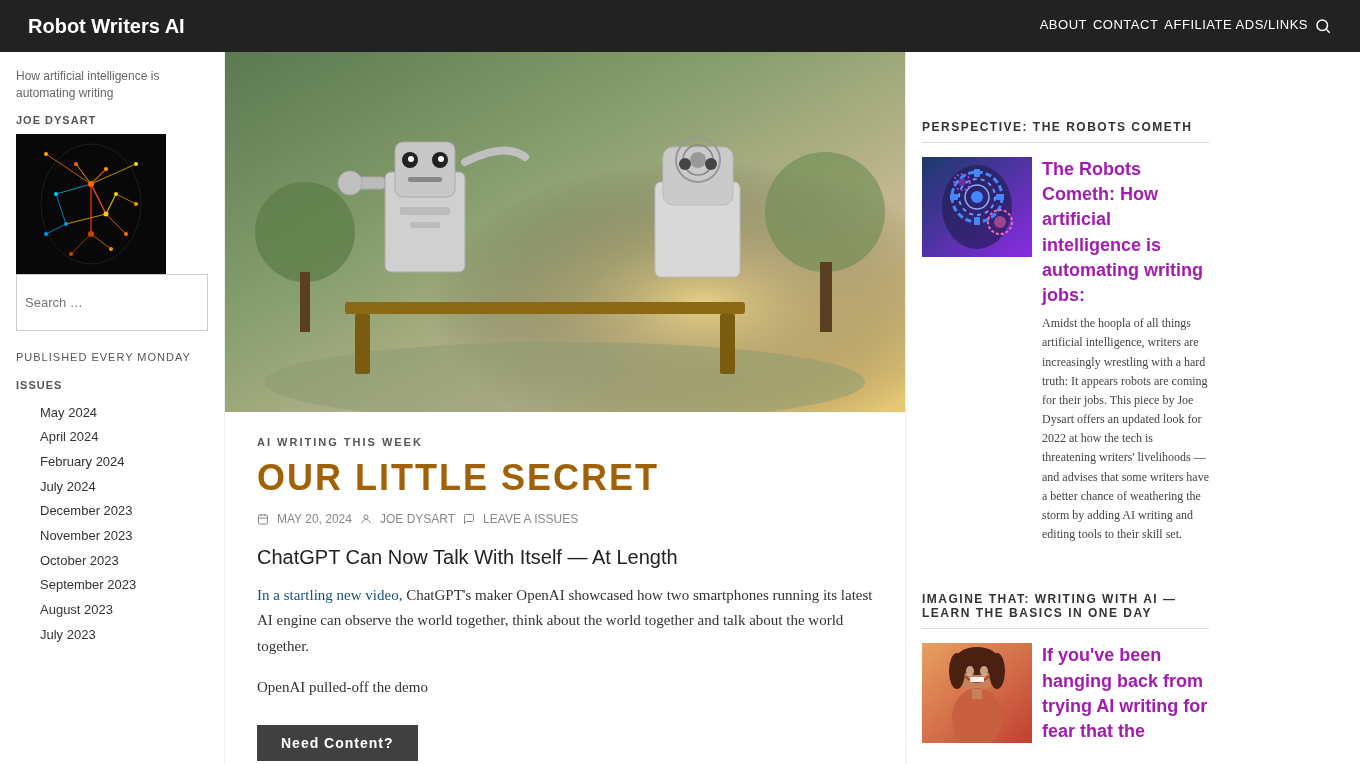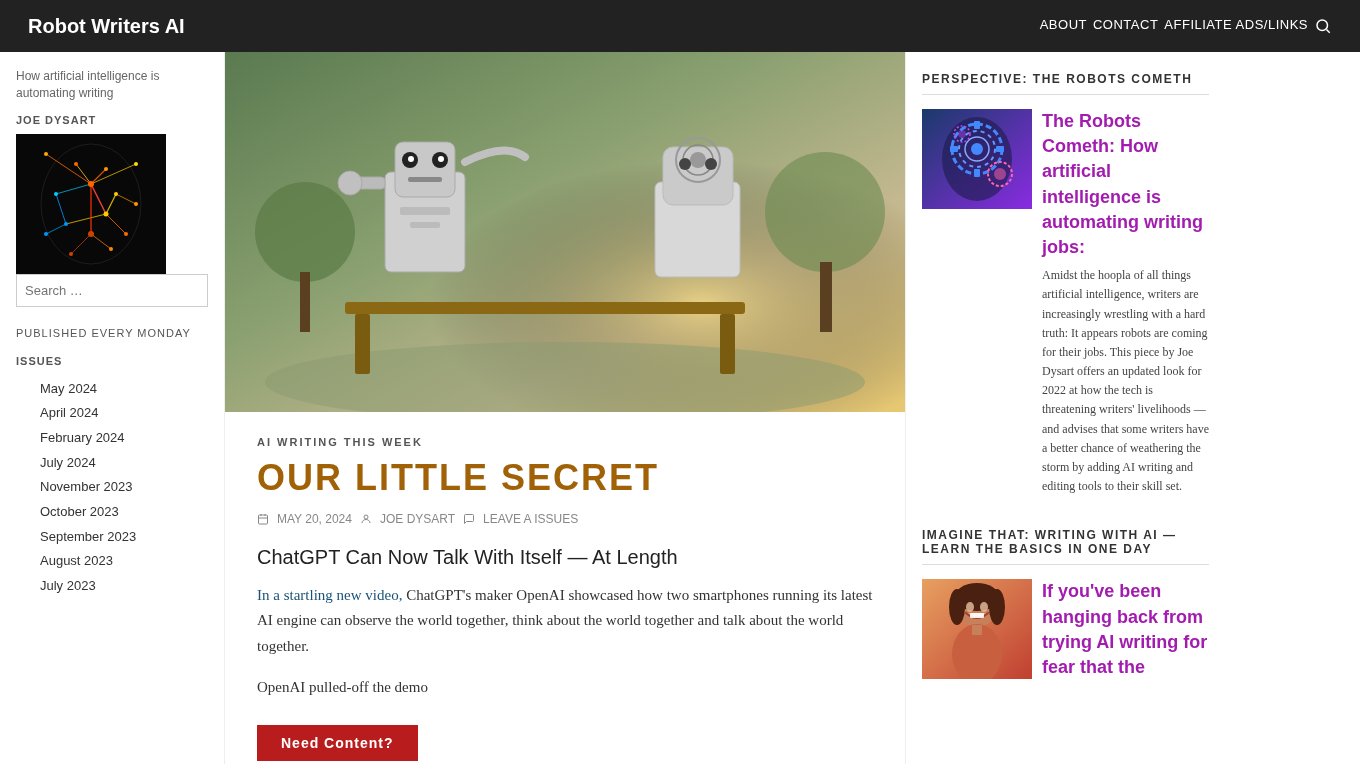--- a/index.html
+++ b/index.html
@@ -78,21 +78,21 @@
     .avatar-art svg {
       width: 100%;
       height: 100%;
     }
 
     .search-box {
       margin-bottom: 20px;
     }
     .search-box input {
       width: 100%;
-      padding: 8px 8px;
+      padding: 20px 8px;
       border: 1px solid #ccc;
       font-size: 13px;
       font-family: Arial, sans-serif;
     }
 
     .published-label {
       font-size: 11px;
       font-weight: normal;
       color: #555;
       letter-spacing: 1px;
@@ -192,41 +192,42 @@
       margin-bottom: 16px;
       font-family: Georgia, serif;
     }
     .post-body a {
       color: #1a5276;
       text-decoration: none;
     }
 
     .post-body .read-more-btn {
       display: inline-block;
-      background: #b91c1c;
+      background: #404040;
       color: #fff;
       padding: 10px 24px;
       font-family: Arial, sans-serif;
       font-size: 14px;
       font-weight: bold;
       letter-spacing: 1px;
       text-decoration: none;
       margin-top: 8px;
     }
 
     
     .right-sidebar {
       width: 320px;
       min-width: 320px;
       padding: 20px 16px;
       border-left: 1px solid #eee;
       font-family: Arial, sans-serif;
     }
     .widget {
       margin-bottom: 32px;
+      margin-top: 48px;
     }
     .widget-title {
       font-size: 12px;
       font-weight: bold;
       color: #333;
       letter-spacing: 1.5px;
       border-bottom: 1px solid #ddd;
       padding-bottom: 8px;
       margin-bottom: 14px;
     }
@@ -339,20 +340,21 @@
     </div>
 
     <p class="published-label">PUBLISHED EVERY MONDAY</p>
 
     <p class="issues-label">ISSUES</p>
     <ul class="issues-list" id="issues-list">
         <li><a href="#">May 2024</a></li>
         <li><a href="#">April 2024</a></li>
         <li><a href="#">February 2024</a></li>
         <li><a href="#">July 2024</a></li>
+        <li><a href="#">December 2023</a></li>
         <li><a href="#">November 2023</a></li>
         <li><a href="#">October 2023</a></li>
         <li><a href="#">September 2023</a></li>
         <li><a href="#">August 2023</a></li>
         <li><a href="#">July 2023</a></li>
       </ul>
   </aside>
 
   <main>
 

